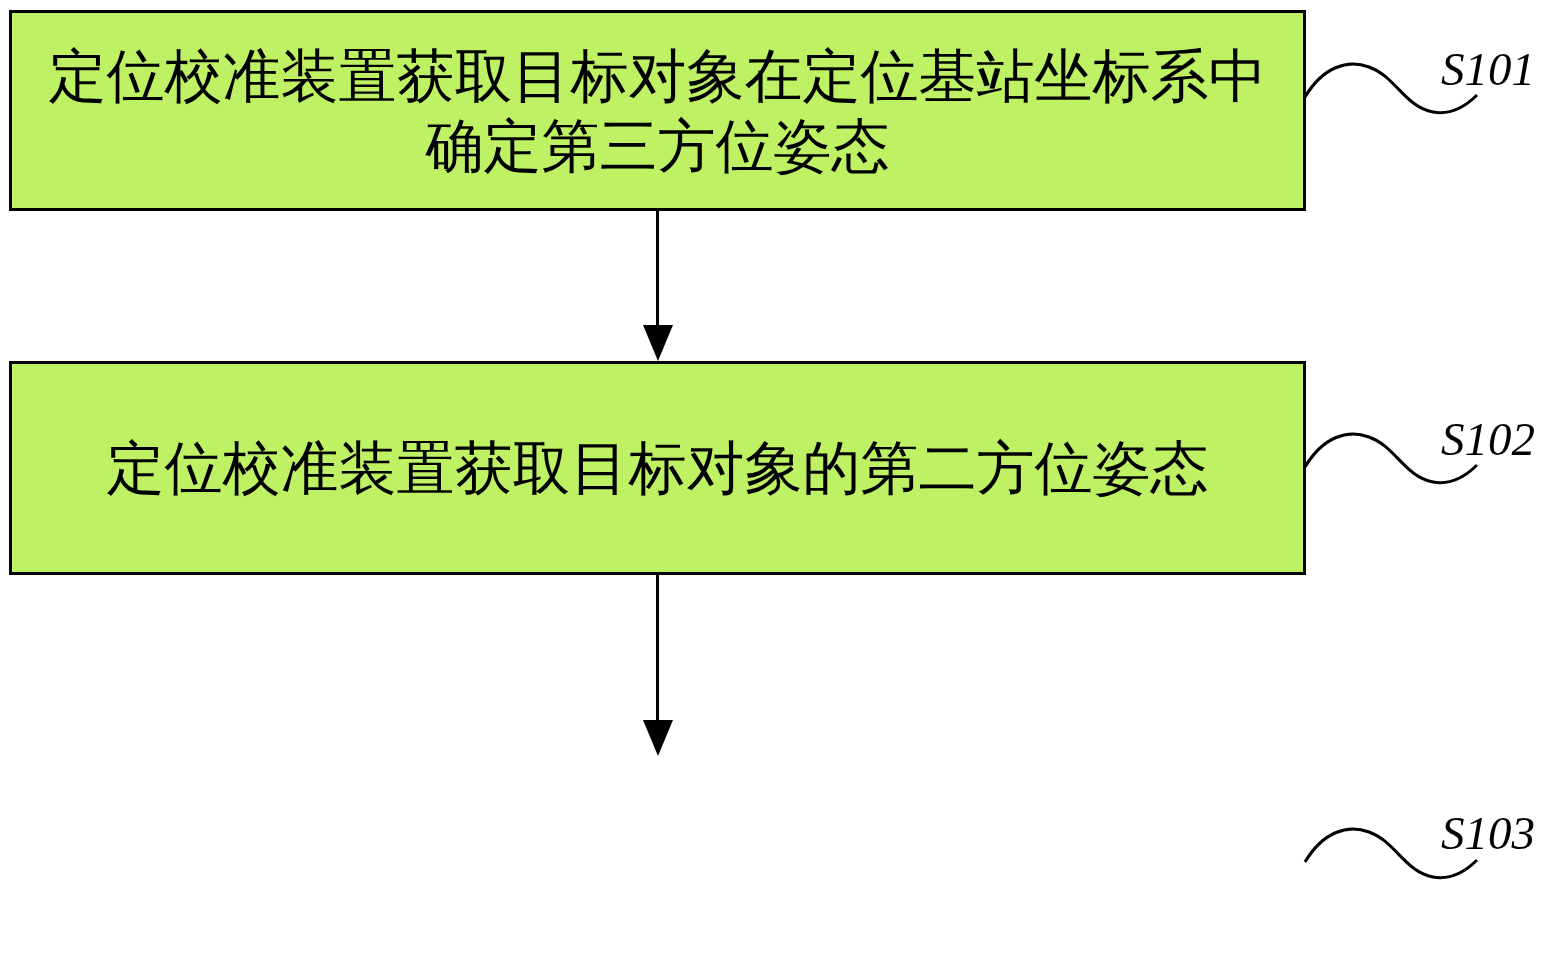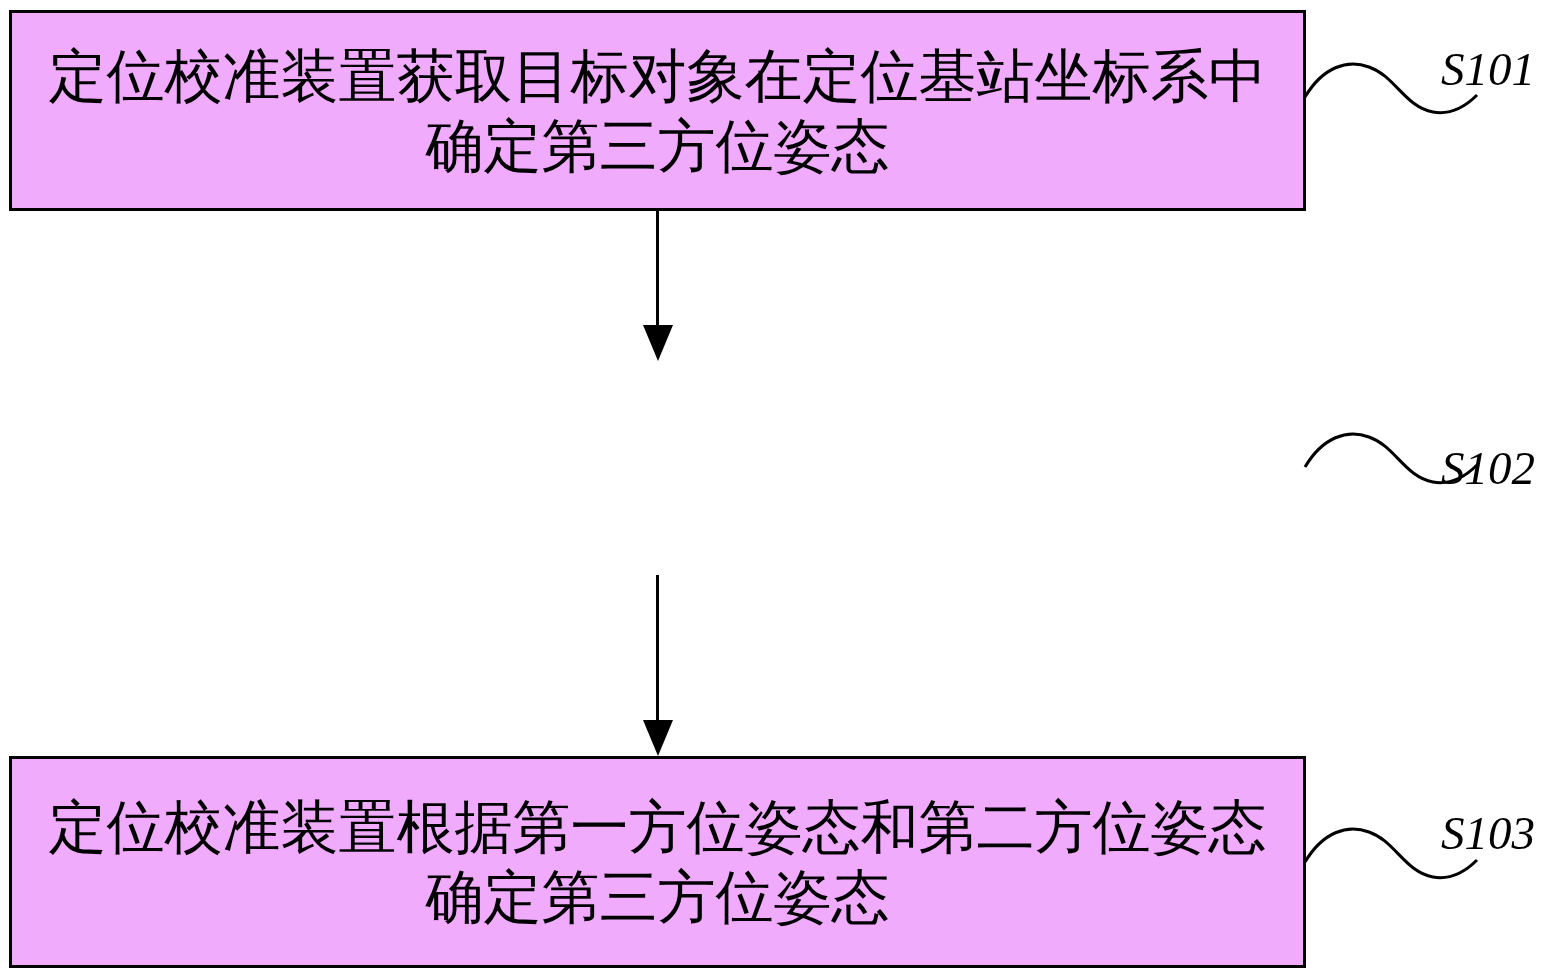--- a/index.html
+++ b/index.html
@@ -14,21 +14,21 @@
     background: #ffffff;
     font-family: "DejaVu Serif", "Liberation Serif", serif;
     color: #000000;
     overflow: hidden;
   }
   .step-box {
     position: absolute;
     left: 9px;
     width: 1291px;
     border: 3px solid #000000;
-    background: #f0abfc;
+    background: #bef264;
     display: flex;
     flex-direction: column;
     justify-content: center;
     align-items: center;
     text-align: right;
   }
   .box-1 { top: 10px;  height: 195px; }
   .box-2 { top: 361px; height: 208px; }
   .box-3 { top: 756px; height: 206px; }
   .step-text {
@@ -71,48 +71,47 @@
   .step-label {
     position: absolute;
     left: 1441px;
     font-size: 47px;
     line-height: 1.1;
     font-family: "Liberation Serif", "DejaVu Serif", serif;
     white-space: nowrap;
     font-style: italic;
   }
   .label-1 { top: 44px; }
-  .label-2 { top: 414px; margin-top: 29px; }
+  .label-2 { top: 414px; }
   .label-3 { top: 808px; }
 </style>
 </head>
 <body>
 
 <div class="canvas">
 
   <div class="step-box box-1">
     <div class="step-text">定位校准装置获取目标对象在定位基站坐标系中</div>
     <div class="step-text">确定第三方位姿态</div>
   </div>
 
   <div class="arrow arrow-1">
     <div class="arrow-line"></div>
     <div class="arrow-head"></div>
   </div>
 
+  <div class="step-box box-2">
+    <div class="step-text">定位校准装置获取目标对象的第二方位姿态</div>
+  </div>
 
   <div class="arrow arrow-2">
     <div class="arrow-line"></div>
     <div class="arrow-head"></div>
   </div>
 
-  <div class="step-box box-3">
-    <div class="step-text">定位校准装置根据第一方位姿态和第二方位姿态</div>
-    <div class="step-text">确定第三方位姿态</div>
-  </div>
 
   <svg class="squiggle squiggle-1" viewBox="0 0 190 70">
     <path d="M2 42 C20 12 44 4 66 12 C92 21 102 52 130 57 C147 60 162 52 174 40" fill="none" stroke="#000000" stroke-width="3"></path>
   </svg>
   <svg class="squiggle squiggle-2" viewBox="0 0 190 70">
     <path d="M2 42 C20 12 44 4 66 12 C92 21 102 52 130 57 C147 60 162 52 174 40" fill="none" stroke="#000000" stroke-width="3"></path>
   </svg>
   <svg class="squiggle squiggle-3" viewBox="0 0 190 70">
     <path d="M2 42 C20 12 44 4 66 12 C92 21 102 52 130 57 C147 60 162 52 174 40" fill="none" stroke="#000000" stroke-width="3"></path>
   </svg>

